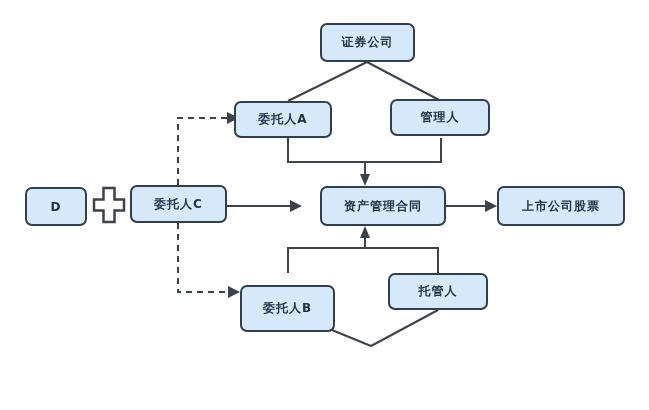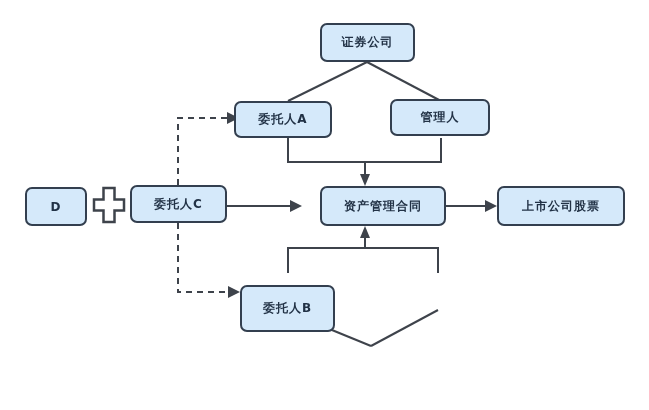--- a/index.html
+++ b/index.html
@@ -107,14 +107,17 @@
   </div>
   <div class="node n-contract">
     <span>资产管理合同</span>
   </div>
   <div class="node n-stock">
     <span>上市公司股票</span>
   </div>
   <div class="node n-trustee-b">
     <span>委托人B</span>
   </div>
+  <div class="node n-custodian">
+    <span>托管人</span>
+  </div>
 
 </div>
 
 </body></html>

